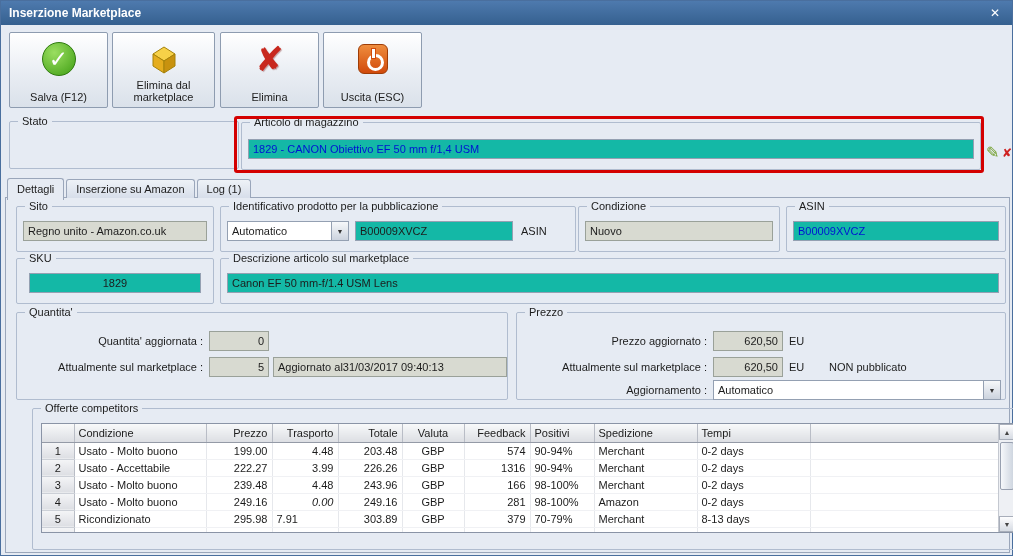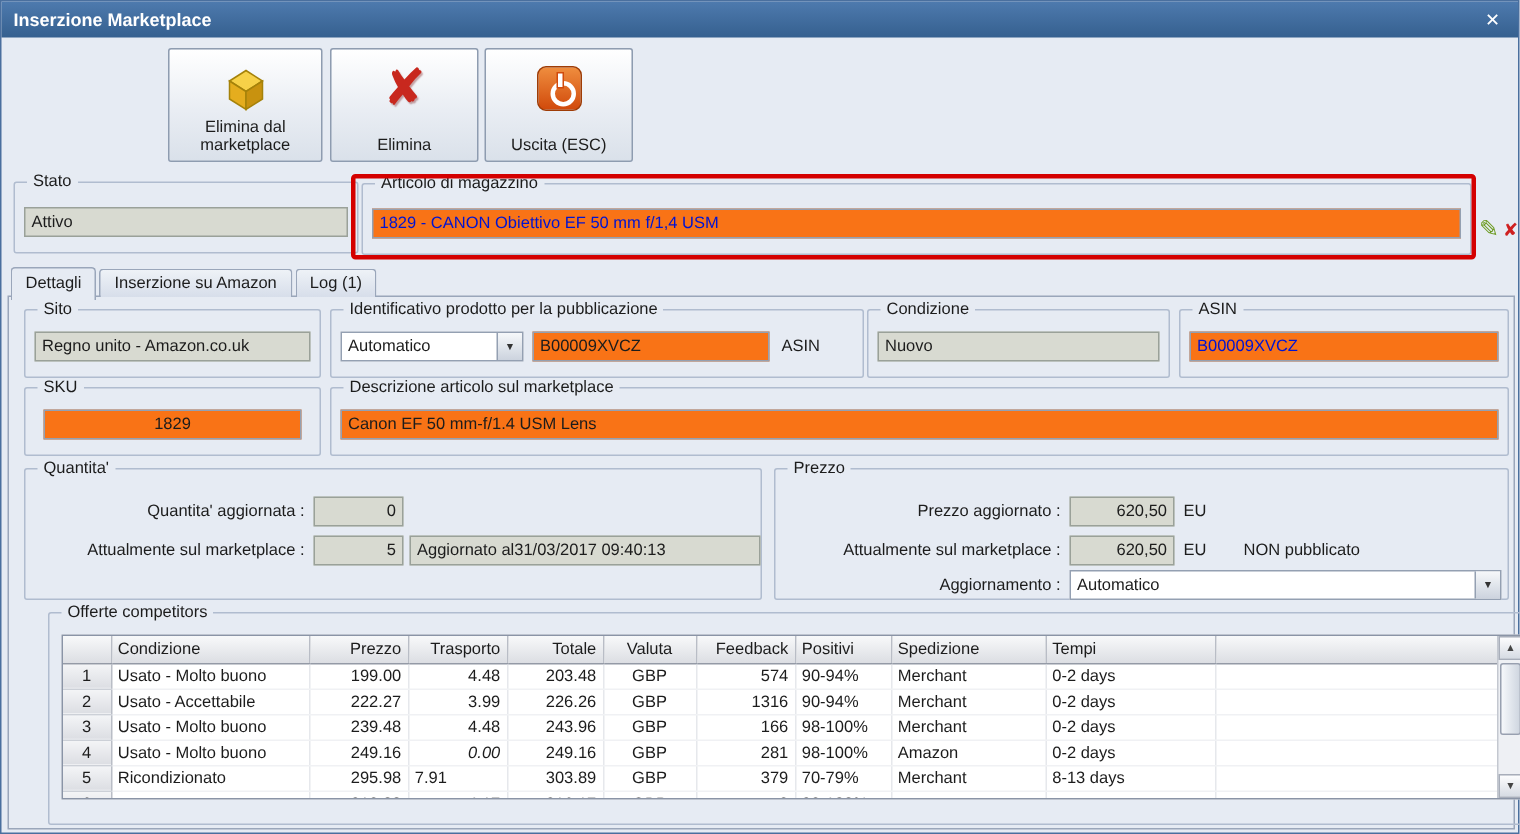--- a/index.html
+++ b/index.html
@@ -36,21 +36,21 @@
   .icon-power{width:30px;height:30px;border-radius:6px;border:1px solid #9e3c06;position:relative;
     background:linear-gradient(180deg,#ef8d3e,#d14a0b);}
   .icon-power::before{content:"";position:absolute;left:8px;top:9px;width:11px;height:11px;border:3px solid #fff;border-radius:50%;}
   .icon-power::after{content:"";position:absolute;left:13px;top:4px;width:3px;height:9px;background:#fff;box-shadow:0 0 0 1px #d14a0b;}
 
   
   .grp{position:absolute;border:1px solid #b0bccf;border-radius:2px;}
   .grp>.cap{position:absolute;top:-7px;left:8px;background:#e6ebf3;padding:0 4px;white-space:nowrap;}
 
   
-  .fld{position:absolute;height:20px;border:1px solid #94a0b2;background:#f97316;
+  .fld{position:absolute;height:20px;border:1px solid #94a0b2;background:#14b8a6;
     padding:0 4px;line-height:18px;white-space:nowrap;overflow:hidden;}
   .fld.gray{background:#d8dad1;border-color:#9aa199;}
   .fld.blue{color:var(--link,#0014d2);}
   .fld.ctr{text-align:center;}
   .fld.rt{text-align:right;}
   .slabel{position:absolute;white-space:nowrap;line-height:13px;}
   .slabel.ra{text-align:right;}
 
   
   .combo{position:absolute;height:20px;border:1px solid #94a0b2;background:#fff;display:flex;align-items:stretch;}
@@ -138,20 +138,26 @@
 </head>
 <body>
 
 <div id="win">
 
   <div class="titlebar">
     <span class="title">Inserzione Marketplace</span>
     <span class="close"></span>
   </div>
 
+  <div class="tbtn" id="btn-salva">
+    <span class="ico">
+        <span class="icon-check"></span>
+      </span>
+    <span class="lbl">Salva (F12)</span>
+  </div>
   <div class="tbtn" id="btn-elimina-mkt">
     <span class="ico">
       <svg width="36" height="34" viewBox="0 0 36 34">
         <polygon points="7,12 18,5 29,12 18,19" fill="#f7d148" stroke="#a5820a" stroke-width="1"></polygon>
         <polygon points="7,12 18,19 18,31 7,24" fill="#e5ad1e" stroke="#a5820a" stroke-width="1"></polygon>
         <polygon points="29,12 18,19 18,31 29,24" fill="#c8920f" stroke="#a5820a" stroke-width="1"></polygon>
       </svg>
     </span>
     <span class="lbl">Elimina dal marketplace</span>
   </div>
@@ -163,21 +169,20 @@
   </div>
   <div class="tbtn" id="btn-uscita">
     <span class="ico">
         <span class="icon-power"></span>
       </span>
     <span class="lbl">Uscita (ESC)</span>
   </div>
 
   <div class="grp" id="grp-stato">
     <span class="cap">Stato</span>
-    <div class="fld gray" id="f-stato">Attivo</div>
   </div>
 
   <div class="grp" id="grp-articolo">
     <span class="cap">Articolo di magazzino</span>
     <div class="fld blue" id="f-articolo">1829 - CANON Obiettivo EF 50 mm f/1,4 USM</div>
   </div>
   <div id="annotation"></div>
   <span id="edit-pencil"></span>
   <span id="remove-x"></span>
 

